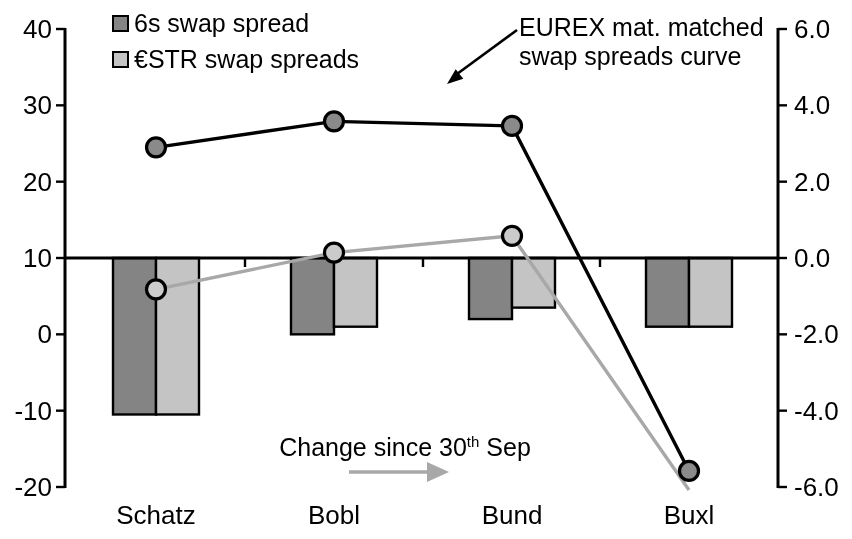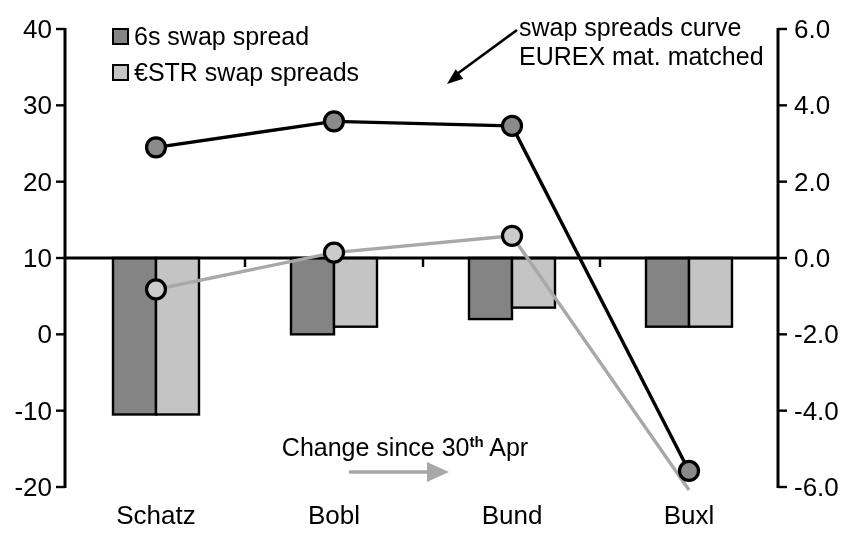--- a/index.html
+++ b/index.html
@@ -6,27 +6,27 @@
   .stage{
     position:relative;
     width:852px;height:539px;
     background:#ffffff;
     font-family:"Liberation Sans", sans-serif;
     color:#000;
     overflow:hidden;
   }
   svg{position:absolute;left:0;top:0;}
   .overlay{position:absolute;}
-  .legend{left:112px;top:22px;}
+  .legend{left:112px;top:9px;}
   .legend-row{display:flex;align-items:center;margin-bottom:7px;}
   .swatch{width:17px;height:17px;border:2.4px solid #000;box-sizing:border-box;margin-right:5px;flex:0 0 auto;}
   .legend-label{font-size:25px;line-height:29px;white-space:nowrap;}
   .curve-note{left:519px;top:13px;font-size:25px;line-height:29px;white-space:nowrap;}
   .change-note{left:260px;top:433px;width:290px;text-align:center;font-size:25px;line-height:28px;white-space:nowrap;}
-  .change-note sup{font-size:15px;vertical-align:super;line-height:0;font-weight:bold;}
+  .change-note sup{font-size:15px;vertical-align:super;line-height:0;}
 </style>
 </head>
 <body>
 
 <div class="stage">
 
   <svg id="chart-svg" width="852" height="539" viewBox="0 0 852 539">
       <rect x="113" y="258" width="43" height="156.48333333333335" fill="#848484" stroke="#000" stroke-width="2.4"></rect>
       <rect x="291" y="258" width="43" height="76.33333333333331" fill="#848484" stroke="#000" stroke-width="2.4"></rect>
       <rect x="469" y="258" width="43" height="61.06666666666666" fill="#848484" stroke="#000" stroke-width="2.4"></rect>
@@ -93,21 +93,21 @@
       <span class="swatch" style="background-color: rgb(132, 132, 132);"></span>
       <span class="legend-label">6s swap spread</span>
     </div>
     <div class="legend-row">
       <span class="swatch" style="background-color: rgb(196, 196, 196);"></span>
       <span class="legend-label">€STR swap spreads</span>
     </div>
   </div>
 
   <div class="overlay curve-note">
+    <div>EUREX mat. matched</div>
     <div>swap spreads curve</div>
-    <div>EUREX mat. matched</div>
   </div>
 
   <div class="overlay change-note">
-    <span>Change since 30</span><sup>th</sup><span> Apr</span>
+    <span>Change since 30</span><sup>th</sup><span> Sep</span>
   </div>
 
 </div>
 
 </body></html>

